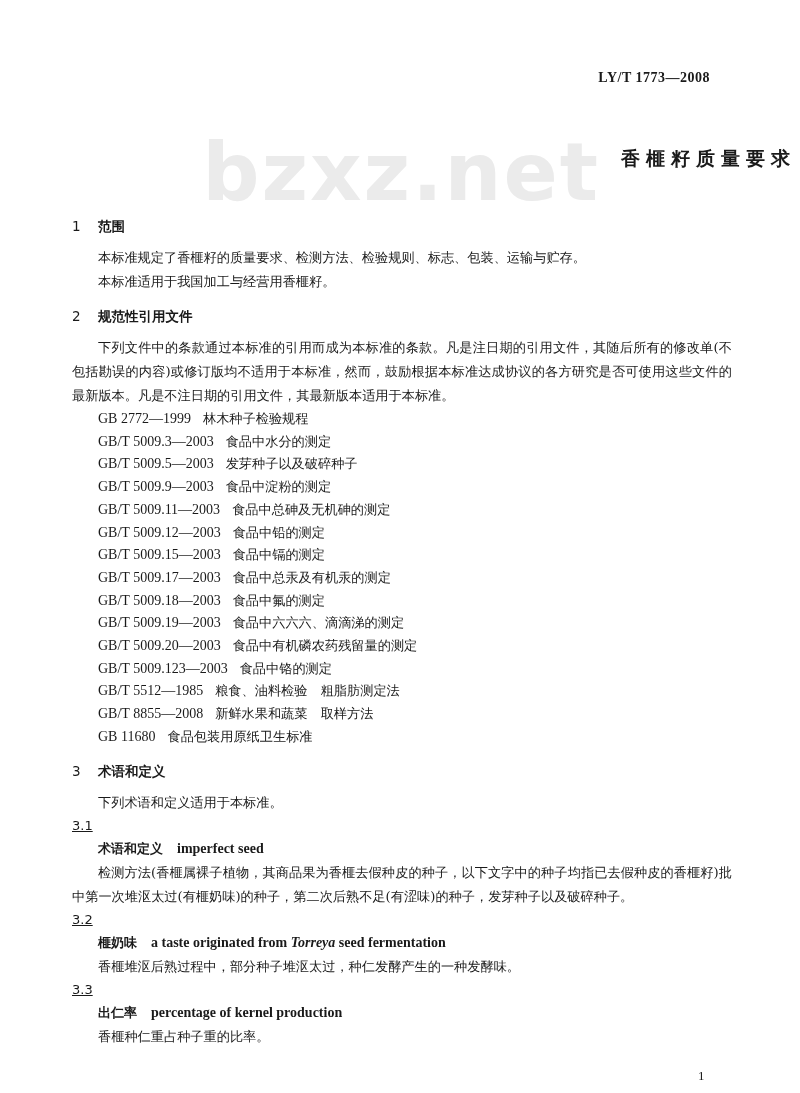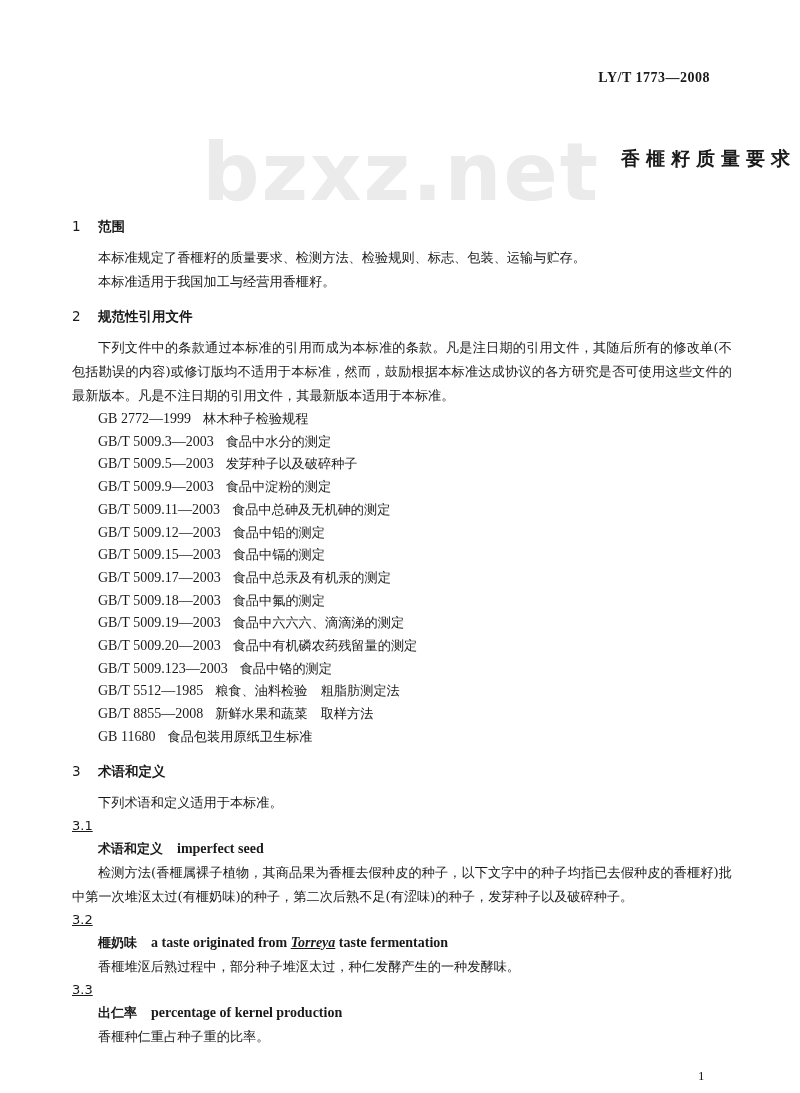--- a/index.html
+++ b/index.html
@@ -16,21 +16,21 @@
   .content { position: absolute; left: 72px; top: 214px; width: 660px; z-index: 1; font-size: 13.2px; }
   .h1 { font-family: "DejaVu Sans", sans-serif; font-weight: bold; font-size: 13.5px; height: 24px; line-height: 24px; }
   .h1 .num { display: inline-block; width: 26px; font-weight: normal; }
   .para { text-indent: 26px; line-height: 24px; margin: 0; }
   .gap { height: 10px; }
   .ref { padding-left: 26px; line-height: 22.7px; white-space: nowrap; }
   .ref .code { font-family: "Liberation Serif", serif; font-size: 14px; display: inline-block; margin-right: 12px; }
   .clause-num { font-family: "DejaVu Sans", sans-serif; font-size: 13px; line-height: 22px; text-decoration: underline; }
   .term { padding-left: 26px; line-height: 24px; font-weight: bold; font-family: "DejaVu Sans", sans-serif; font-size: 13px; }
   .term .en { font-family: "Liberation Serif", serif; font-weight: bold; font-size: 14px; margin-left: 14px; }
-  .term .en i { font-style: italic; text-decoration: underline; }
+  .term .en i { font-style: italic; }
   .page-num { position: absolute; left: 698px; top: 1068px; font-size: 13px; font-family: "Liberation Serif", serif; }
 </style>
 </head>
 <body>
 
 <div class="std-code">LY/T 1773—2008</div>
 <div class="watermark">bzxz.net</div>
 <div class="title">香榧籽质量要求</div>
 
 <div class="content">
@@ -74,21 +74,21 @@
   <p class="para">下列术语和定义适用于本标准。</p>
 
   <div>
     <div class="clause-num">3.1</div>
     <div class="term"><span>术语和定义</span><span class="en"><span>imperfect seed</span><i></i><span></span></span></div>
     <p class="para" style="text-align:justify;">检测方法(香榧属裸子植物，其商品果为香榧去假种皮的种子，以下文字中的种子均指已去假种皮的香榧籽)批中第一次堆沤太过(有榧奶味)的种子，第二次后熟不足(有涩味)的种子，发芽种子以及破碎种子。</p>
   </div>
 
   <div>
     <div class="clause-num">3.2</div>
-    <div class="term"><span>榧奶味</span><span class="en"><span>a taste originated from </span><i>Torreya</i><span> taste fermentation</span></span></div>
+    <div class="term"><span>榧奶味</span><span class="en"><span>a taste originated from </span><i>Torreya</i><span> seed fermentation</span></span></div>
     <p class="para">香榧堆沤后熟过程中，部分种子堆沤太过，种仁发酵产生的一种发酵味。</p>
   </div>
 
   <div>
     <div class="clause-num">3.3</div>
     <div class="term"><span>出仁率</span><span class="en"><span>percentage of kernel production</span><i></i><span></span></span></div>
     <p class="para">香榧种仁重占种子重的比率。</p>
   </div>
 </div>
 

